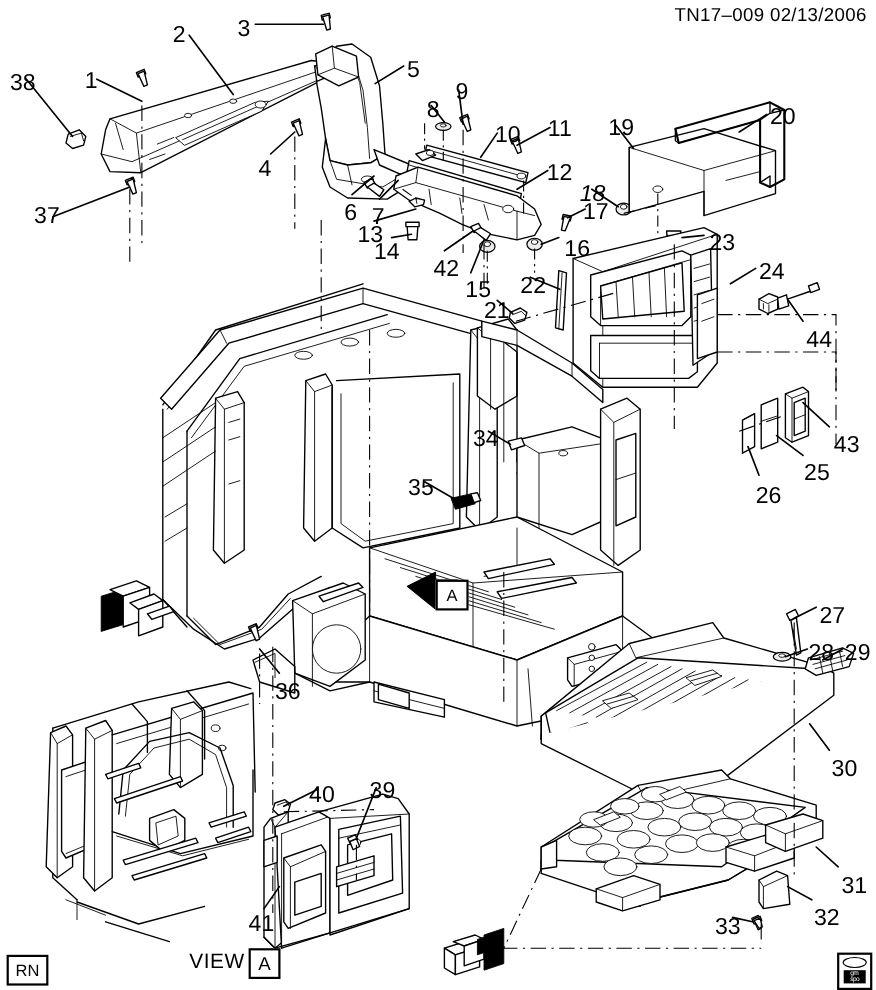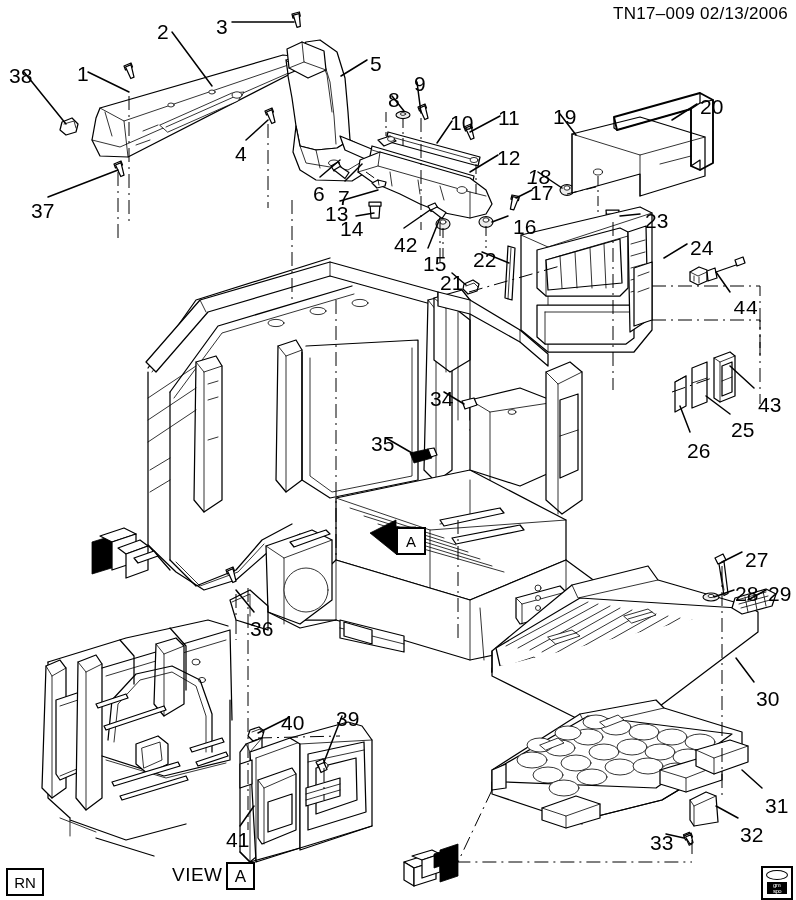--- a/index.html
+++ b/index.html
@@ -655,28 +655,28 @@
       <div class="cal" style="left: 745px; top: 549px;">27</div>
       <div class="cal" style="left: 735px; top: 583px;">28</div>
       <div class="cal" style="left: 768px; top: 583px;">29</div>
       <div class="cal" style="left: 756px; top: 688px;">30</div>
       <div class="cal" style="left: 765px; top: 795px;">31</div>
       <div class="cal" style="left: 740px; top: 824px;">32</div>
       <div class="cal" style="left: 650px; top: 832px;">33</div>
       <div class="cal" style="left: 430px; top: 388px;">34</div>
       <div class="cal" style="left: 371px; top: 433px;">35</div>
       <div class="cal" style="left: 250px; top: 618px;">36</div>
-      <div class="cal" style="left: 31px; top: 200px;">37</div>
+      <div class="cal" style="left: 31px; top: 186px;">37</div>
       <div class="cal" style="left: 9px; top: 65px;">38</div>
       <div class="cal" style="left: 336px; top: 708px;">39</div>
       <div class="cal" style="left: 281px; top: 712px;">40</div>
       <div class="cal" style="left: 226px; top: 829px;">41</div>
       <div class="cal" style="left: 394px; top: 234px;">42</div>
       <div class="cal" style="left: 758px; top: 394px;">43</div>
-      <div class="cal" style="left: 733px; top: 298px; font-family: Liberation Mono, monospace;">44</div>
+      <div class="cal" style="left: 733px; top: 298px;">44</div>
     </div>
 
   <div class="boxlbl" style="left:396px;top:527px;width:20px;height:20px;display:flex;align-items:center;justify-content:center;">A</div>
 
   <div class="viewlbl" style="left:172px;top:864px;text-align:center;">VIEW</div>
   <div class="boxlbl" style="left:226px;top:862px;width:19px;height:20px;display:flex;align-items:center;justify-content:center;font-size:17px;">A</div>
 
   <div class="boxlbl" style="left:6px;top:868px;width:28px;height:20px;display:flex;align-items:center;justify-content:center;font-size:15px;">RN</div>
 
   <div class="gmbox" style="left:761px;top:866px;width:28px;height:30px;">

